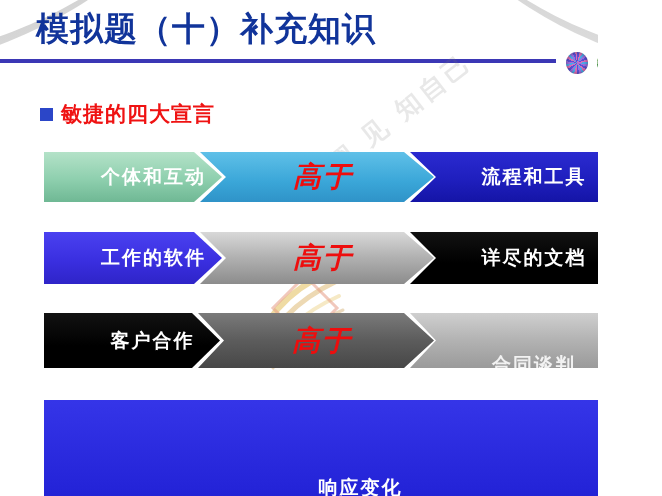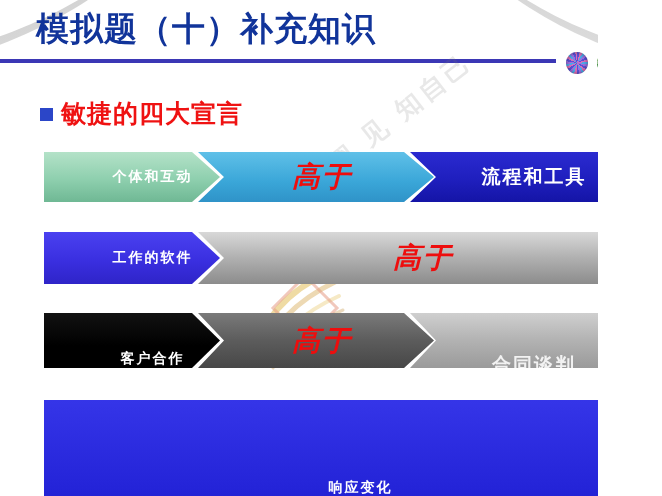--- a/index.html
+++ b/index.html
@@ -124,21 +124,21 @@
     align-items: center;
     gap: 8px;
   }
   #bullet-square {
     width: 13px;
     height: 13px;
     background: #2b46c8;
     flex: none;
   }
   #bullet-text {
-    font-size: 25px;
+    font-size: 21px;
     font-weight: bold;
     color: #ef1212;
     letter-spacing: 1px;
     line-height: 24px;
   }
 
   
   #watermark-text {
     position: absolute;
     left: 296px;
@@ -191,21 +191,21 @@
     letter-spacing: 2px;
     white-space: nowrap;
   }
 
   
   .seg-left {
     flex: 0 0 176px;
     clip-path: polygon(0 0, calc(100% - 28px) 0, 100% 50%, calc(100% - 28px) 100%, 0 100%);
     padding-right: 16px;
   }
-  .seg-left .seg-label { font-size: 14px; color: #ffffff; padding-left: 14px; margin-left: 43px; }
+  .seg-left .seg-label { font-size: 19px; color: #ffffff; padding-left: 14px; margin-left: 43px; }
 
   
   .seg-mid {
     flex: 1 1 auto;
     margin-left: -22px;
     clip-path: polygon(0 0, calc(100% - 30px) 0, 100% 50%, calc(100% - 30px) 100%, 0 100%, 26px 50%);
     font-style: italic;
   }
   .seg-mid .seg-label { font-size: 28px; color: #ee0d0d; padding-left: 12px; }
 
@@ -225,21 +225,21 @@
   #row-0 .seg-right .seg-label { color: #ffffff; }
 
   
   #row-1 .seg-left  { background: linear-gradient(180deg, #4a41f0 0%, #3a2fe0 55%, #2e24c8 100%); }
   #row-1 .seg-left .seg-label { color: #ffffff; }
   #row-1 .seg-mid   { background: linear-gradient(180deg, #d8d8d8 0%, #b0b0b0 50%, #8c8c8c 100%); }
   #row-1 .seg-right { background: linear-gradient(180deg, #121212 0%, #000000 60%, #000000 100%); }
   #row-1 .seg-right .seg-label { color: #ffffff; }
 
   
-  #row-2 .seg-left  { background: linear-gradient(180deg, #121212 0%, #000000 60%, #000000 100%); align-items: flex-end; }
+  #row-2 .seg-left  { background: linear-gradient(180deg, #121212 0%, #000000 60%, #000000 100%); }
   #row-2 .seg-left .seg-label { color: #ffffff; }
   #row-2 .seg-mid   { background: linear-gradient(180deg, #7a7a7a 0%, #5c5c5c 50%, #474747 100%); }
   #row-2 .seg-right { background: linear-gradient(180deg, #cfcfcf 0%, #b2b2b2 50%, #9a9a9a 100%); }
   #row-2 .seg-right .seg-label { color: #f2f2f2; margin-top: 48px; }
 
   
   #row-3 .seg-left  { background: linear-gradient(180deg, #3535e8 0%, #2424d8 50%, #1a1ab4 100%); }
   #row-3 .seg-left .seg-label { color: #ffffff; }
   #row-3 .seg-mid   { background: linear-gradient(180deg, #a8a8a8 0%, #939393 50%, #7e7e7e 100%); }
   #row-3 .seg-right { background: linear-gradient(180deg, #4a40f5 0%, #3a30ea 55%, #2a20c8 100%); }
@@ -292,20 +292,23 @@
     </div>
   </div>
 
   <div class="row" id="row-1">
     <div class="seg seg-left">
       <span class="seg-label">工作的软件</span>
     </div>
     <div class="seg seg-mid">
       <span class="seg-label">高于</span>
     </div>
+    <div class="seg seg-right">
+      <span class="seg-label">详尽的文档</span>
+    </div>
   </div>
 
   <div class="row" id="row-2">
     <div class="seg seg-left">
       <span class="seg-label">客户合作</span>
     </div>
     <div class="seg seg-mid">
       <span class="seg-label">高于</span>
     </div>
     <div class="seg seg-right">

